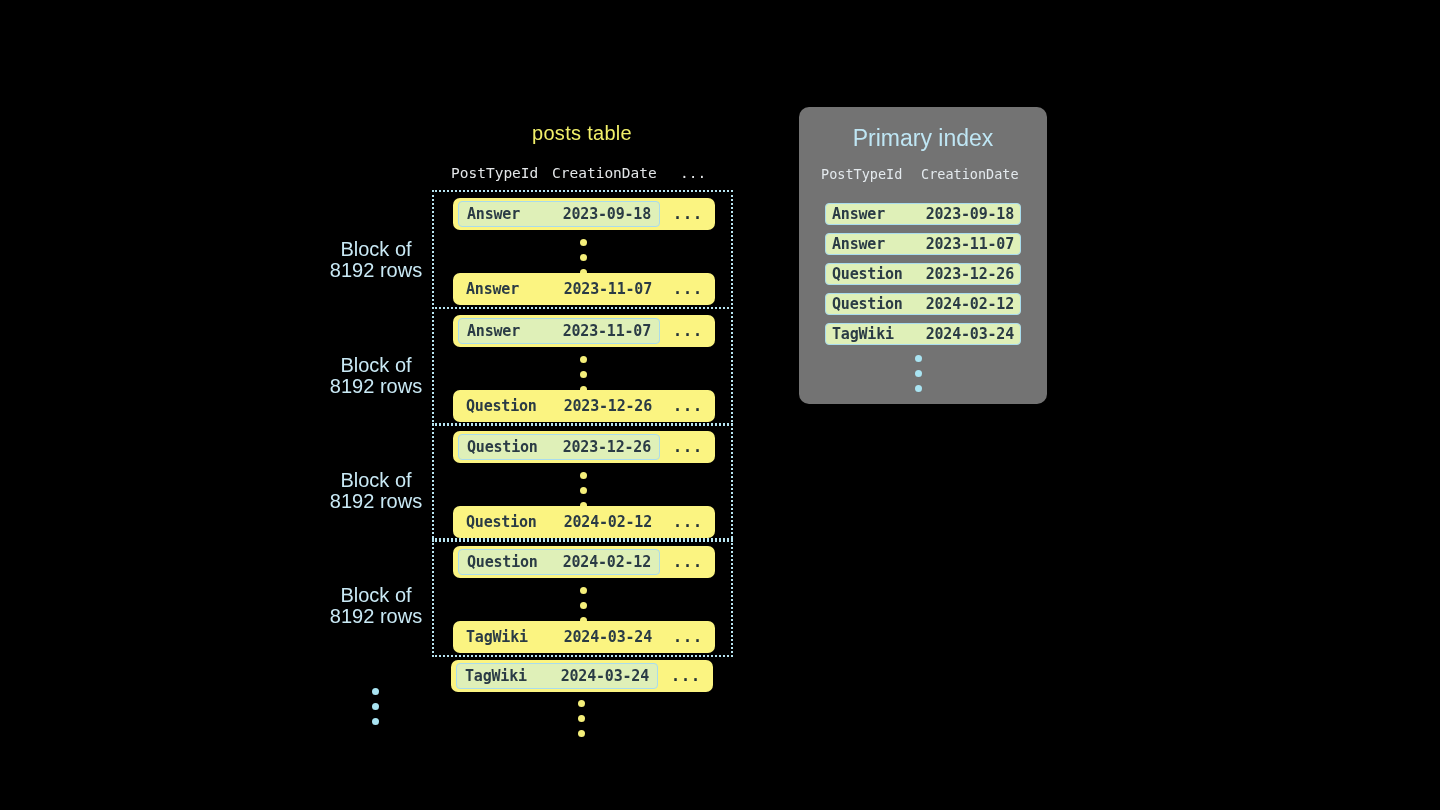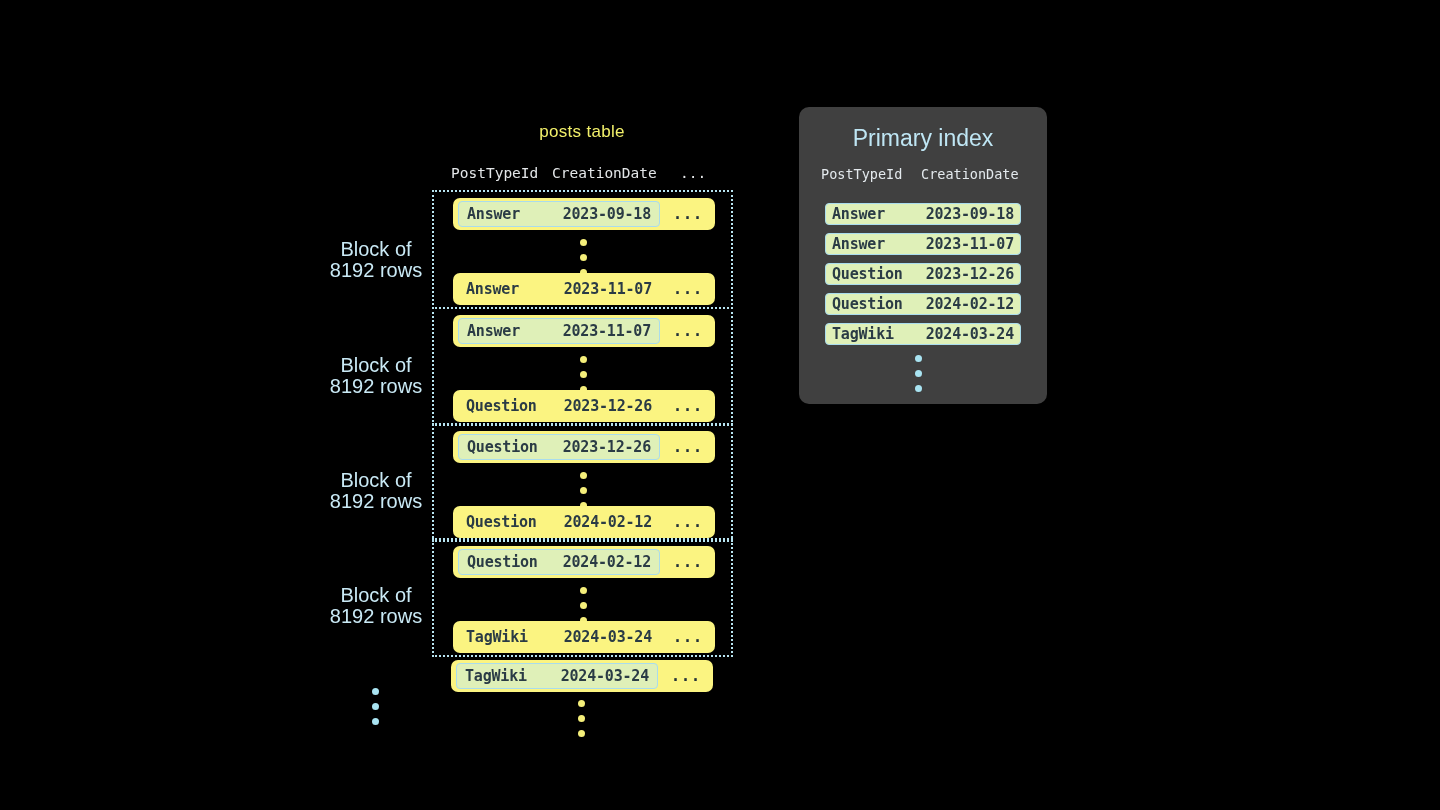--- a/index.html
+++ b/index.html
@@ -8,21 +8,21 @@
     background: #000000;
     overflow: hidden;
     font-family: "Liberation Sans", sans-serif;
   }
   #stage { position: relative; width: 1440px; height: 810px; }
 
   
   #posts-title {
     position: absolute; left: 432px; top: 122px; width: 300px;
     text-align: center;
-    font-size: 17px; color: #f2f06a; letter-spacing: .3px;
+    font-size: 20px; color: #f2f06a; letter-spacing: .3px;
   }
   #posts-header {
     position: absolute; left: 432px; top: 165px; width: 300px; height: 22px;
     font-family: "DejaVu Sans Mono", monospace;
     font-size: 14.5px; color: #e3e6e8;
   }
   #posts-header .h-type { position: absolute; left: 19px; top: 0; }
   #posts-header .h-date { position: absolute; left: 120px; top: 0; }
   #posts-header .h-dots { position: absolute; left: 248px; top: 0; }
 
@@ -67,21 +67,21 @@
   .vdots i {
     display: block; width: 7px; height: 7px; border-radius: 50%;
     margin-bottom: 8px;
   }
   .vdots.yellow i { background: #f5ef7a; }
   .vdots.blue i { background: #a9e4f2; }
 
   
   #index-panel {
     position: absolute; left: 799px; top: 107px; width: 248px; height: 297px;
-    background: #404040; border-radius: 10px;
+    background: #737373; border-radius: 10px;
   }
   #index-title {
     position: absolute; left: 0; top: 18px; width: 248px;
     text-align: center; font-size: 23px; color: #bfe6f4;
   }
   #index-header {
     position: absolute; left: 0; top: 59px; width: 248px; height: 20px;
     font-family: "DejaVu Sans Mono", monospace; font-size: 13.5px; color: #e4eaee;
   }
   #index-header .ih-type { position: absolute; left: 22px; }

